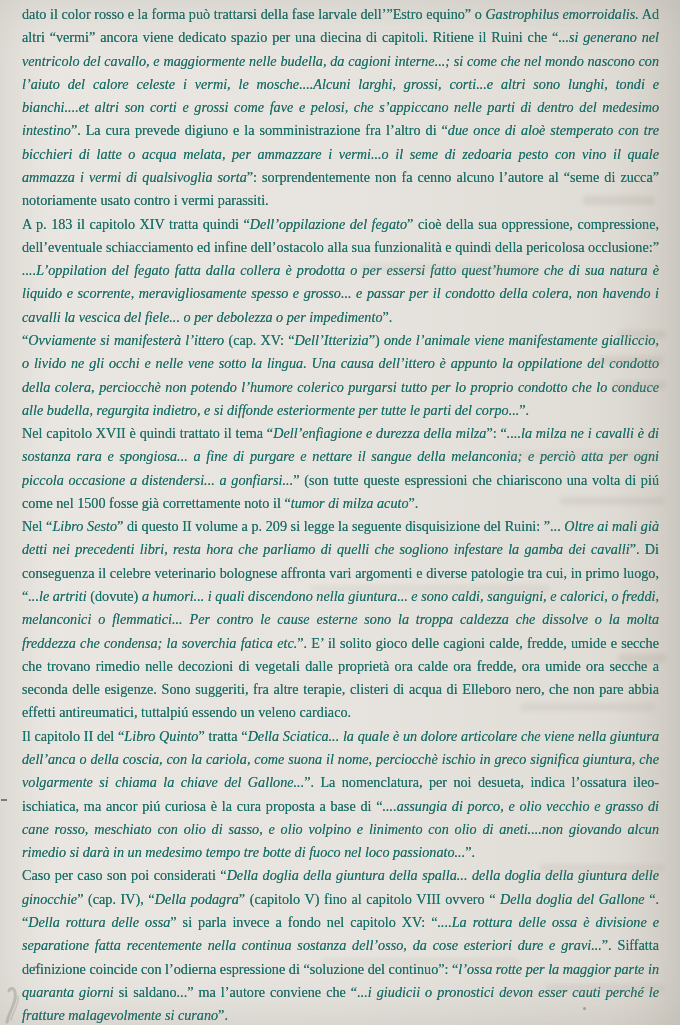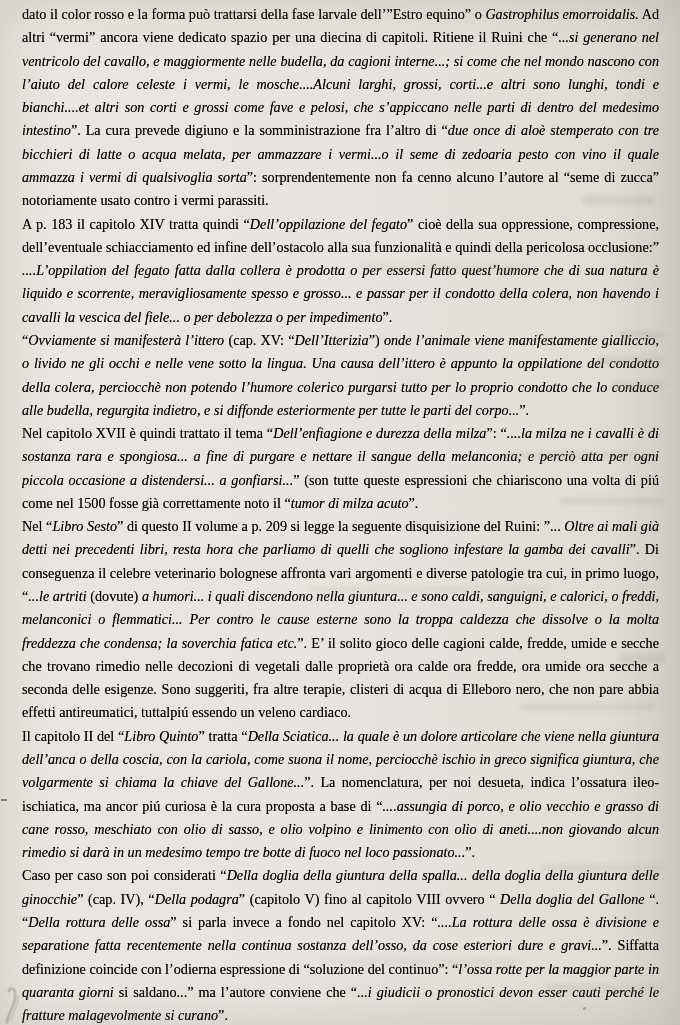--- a/index.html
+++ b/index.html
@@ -21,21 +21,21 @@
     pointer-events: none;
     box-shadow: inset 0 0 55px rgba(120,115,105,0.25);
   }
   .page-text {
     position: absolute;
     left: 22px;
     top: 3px;
     width: 637px;
     height: 1020px;
     overflow: hidden;
-    color: #000000;
+    color: #0f766e;
     font-size: 14.2px;
     line-height: 23.28px;
     text-align: justify;
     text-shadow: 0 0 0.45px rgba(45,42,36,0.65);
   }
   .page-text p.para {
     margin: 0;
     padding: 0;
   }
   .it { font-style: italic; }

